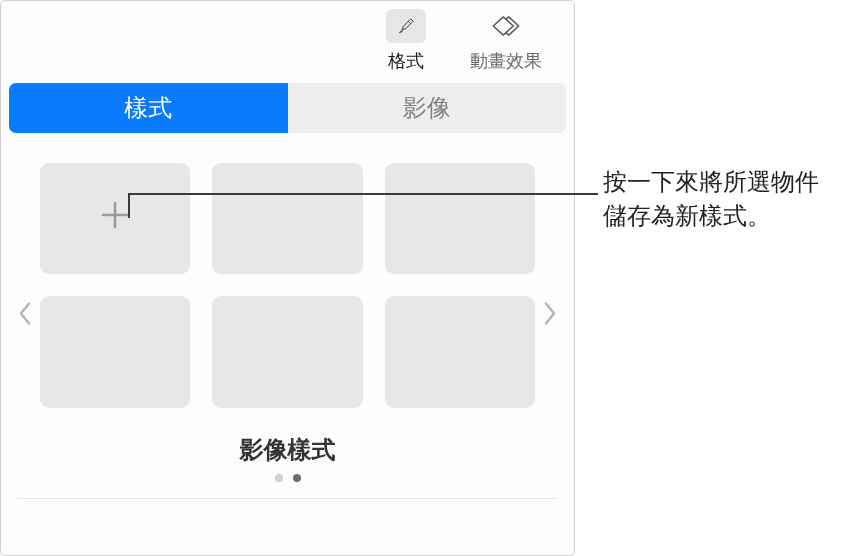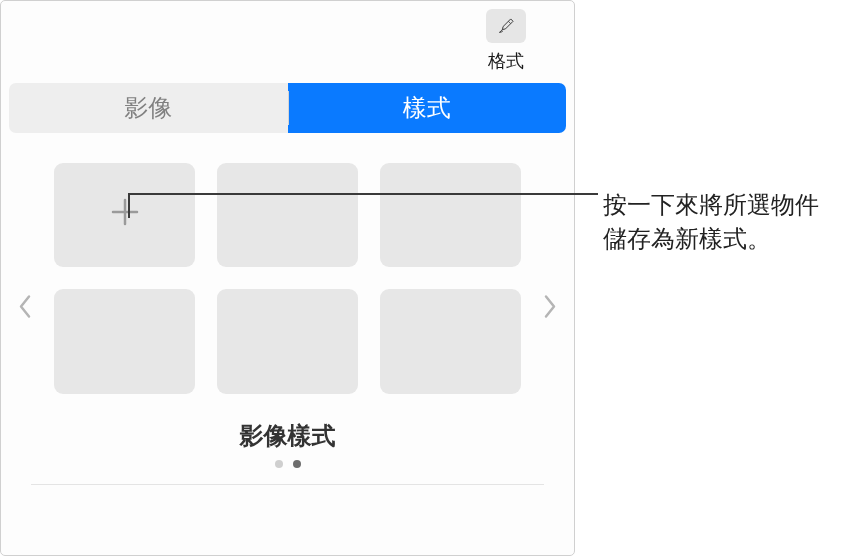--- a/index.html
+++ b/index.html
@@ -85,21 +85,21 @@
     }
     .seg-tab.active {
       background: #0a7aff;
       color: #fff;
     }
     .seg-tab.active + .seg-tab::before {
       display: none;
     }
     .style-area {
       position: relative;
-      padding: 20px 18px 0;
+      padding: 20px 4px 0;
     }
     .style-grid {
       display: grid;
       grid-template-columns: repeat(3, 1fr);
       gap: 22px;
       padding: 10px 35px 0;
     }
     .style-thumb {
       aspect-ratio: 1.35/1;
       background: #e7e7e7;
@@ -169,21 +169,20 @@
       background: #3a3a3a;
     }
     .annotation {
       position: absolute;
       top: 165px;
       left: 603px;
       font-size: 24px;
       color: #222;
       line-height: 1.4;
       white-space: pre-line;
-      margin-top: 23px;
     }
     .hr {
       border: none;
       border-top: 1px solid #e4e4e4;
       margin: 16px 12px 0;
     }
   </style>
 </head>
 <body>
 
@@ -193,28 +192,37 @@
     <div class="toolbar-item selected">
       <div class="toolbar-icon toolbar-icon-bg">
         <svg width="34" height="30" viewBox="0 0 34 30">
           <path d="M 25 3 L 29 7 L 16 20 L 11 21 L 12 16 Z" fill="none" stroke="#333" stroke-width="1.6" stroke-linejoin="round"></path>
           <path d="M 11 21 C 9 23 7 24 6 26 C 8 26 10 25 12 23" fill="none" stroke="#333" stroke-width="1.6" stroke-linejoin="round"></path>
           <line x1="21" y1="7" x2="25" y2="11" stroke="#333" stroke-width="1.3"></line>
         </svg>
       </div>
       <span class="toolbar-label">格式</span>
     </div>
+    <div class="toolbar-item">
+      <div class="toolbar-icon">
+        <svg width="44" height="30" viewBox="0 0 44 30">
+          <path d="M 14 15 L 25 5 L 36 15 L 25 25 Z" fill="none" stroke="#555" stroke-width="1.6" stroke-linejoin="round"></path>
+          <path d="M 8 15 L 19 5 L 30 15 L 19 25 Z" fill="#fdfdfd" stroke="#555" stroke-width="1.6" stroke-linejoin="round"></path>
+        </svg>
+      </div>
+      <span class="toolbar-label">動畫效果</span>
+    </div>
   </div>
 
   <div class="segmented-tabs">
+    <div class="seg-tab active">
+      <span>樣式</span>
+    </div>
     <div class="seg-tab">
       <span>影像</span>
-    </div>
-    <div class="seg-tab active">
-      <span>樣式</span>
     </div>
   </div>
 
   <div class="style-area">
     <div class="nav-arrow left">
       <svg width="16" height="26" viewBox="0 0 16 26">
           <path d="M 12 3 L 4 13 L 12 23" fill="none" stroke="#b5b5b5" stroke-width="2.5" stroke-linecap="round" stroke-linejoin="round"></path>
         </svg>
     </div>
     <div class="nav-arrow right">

